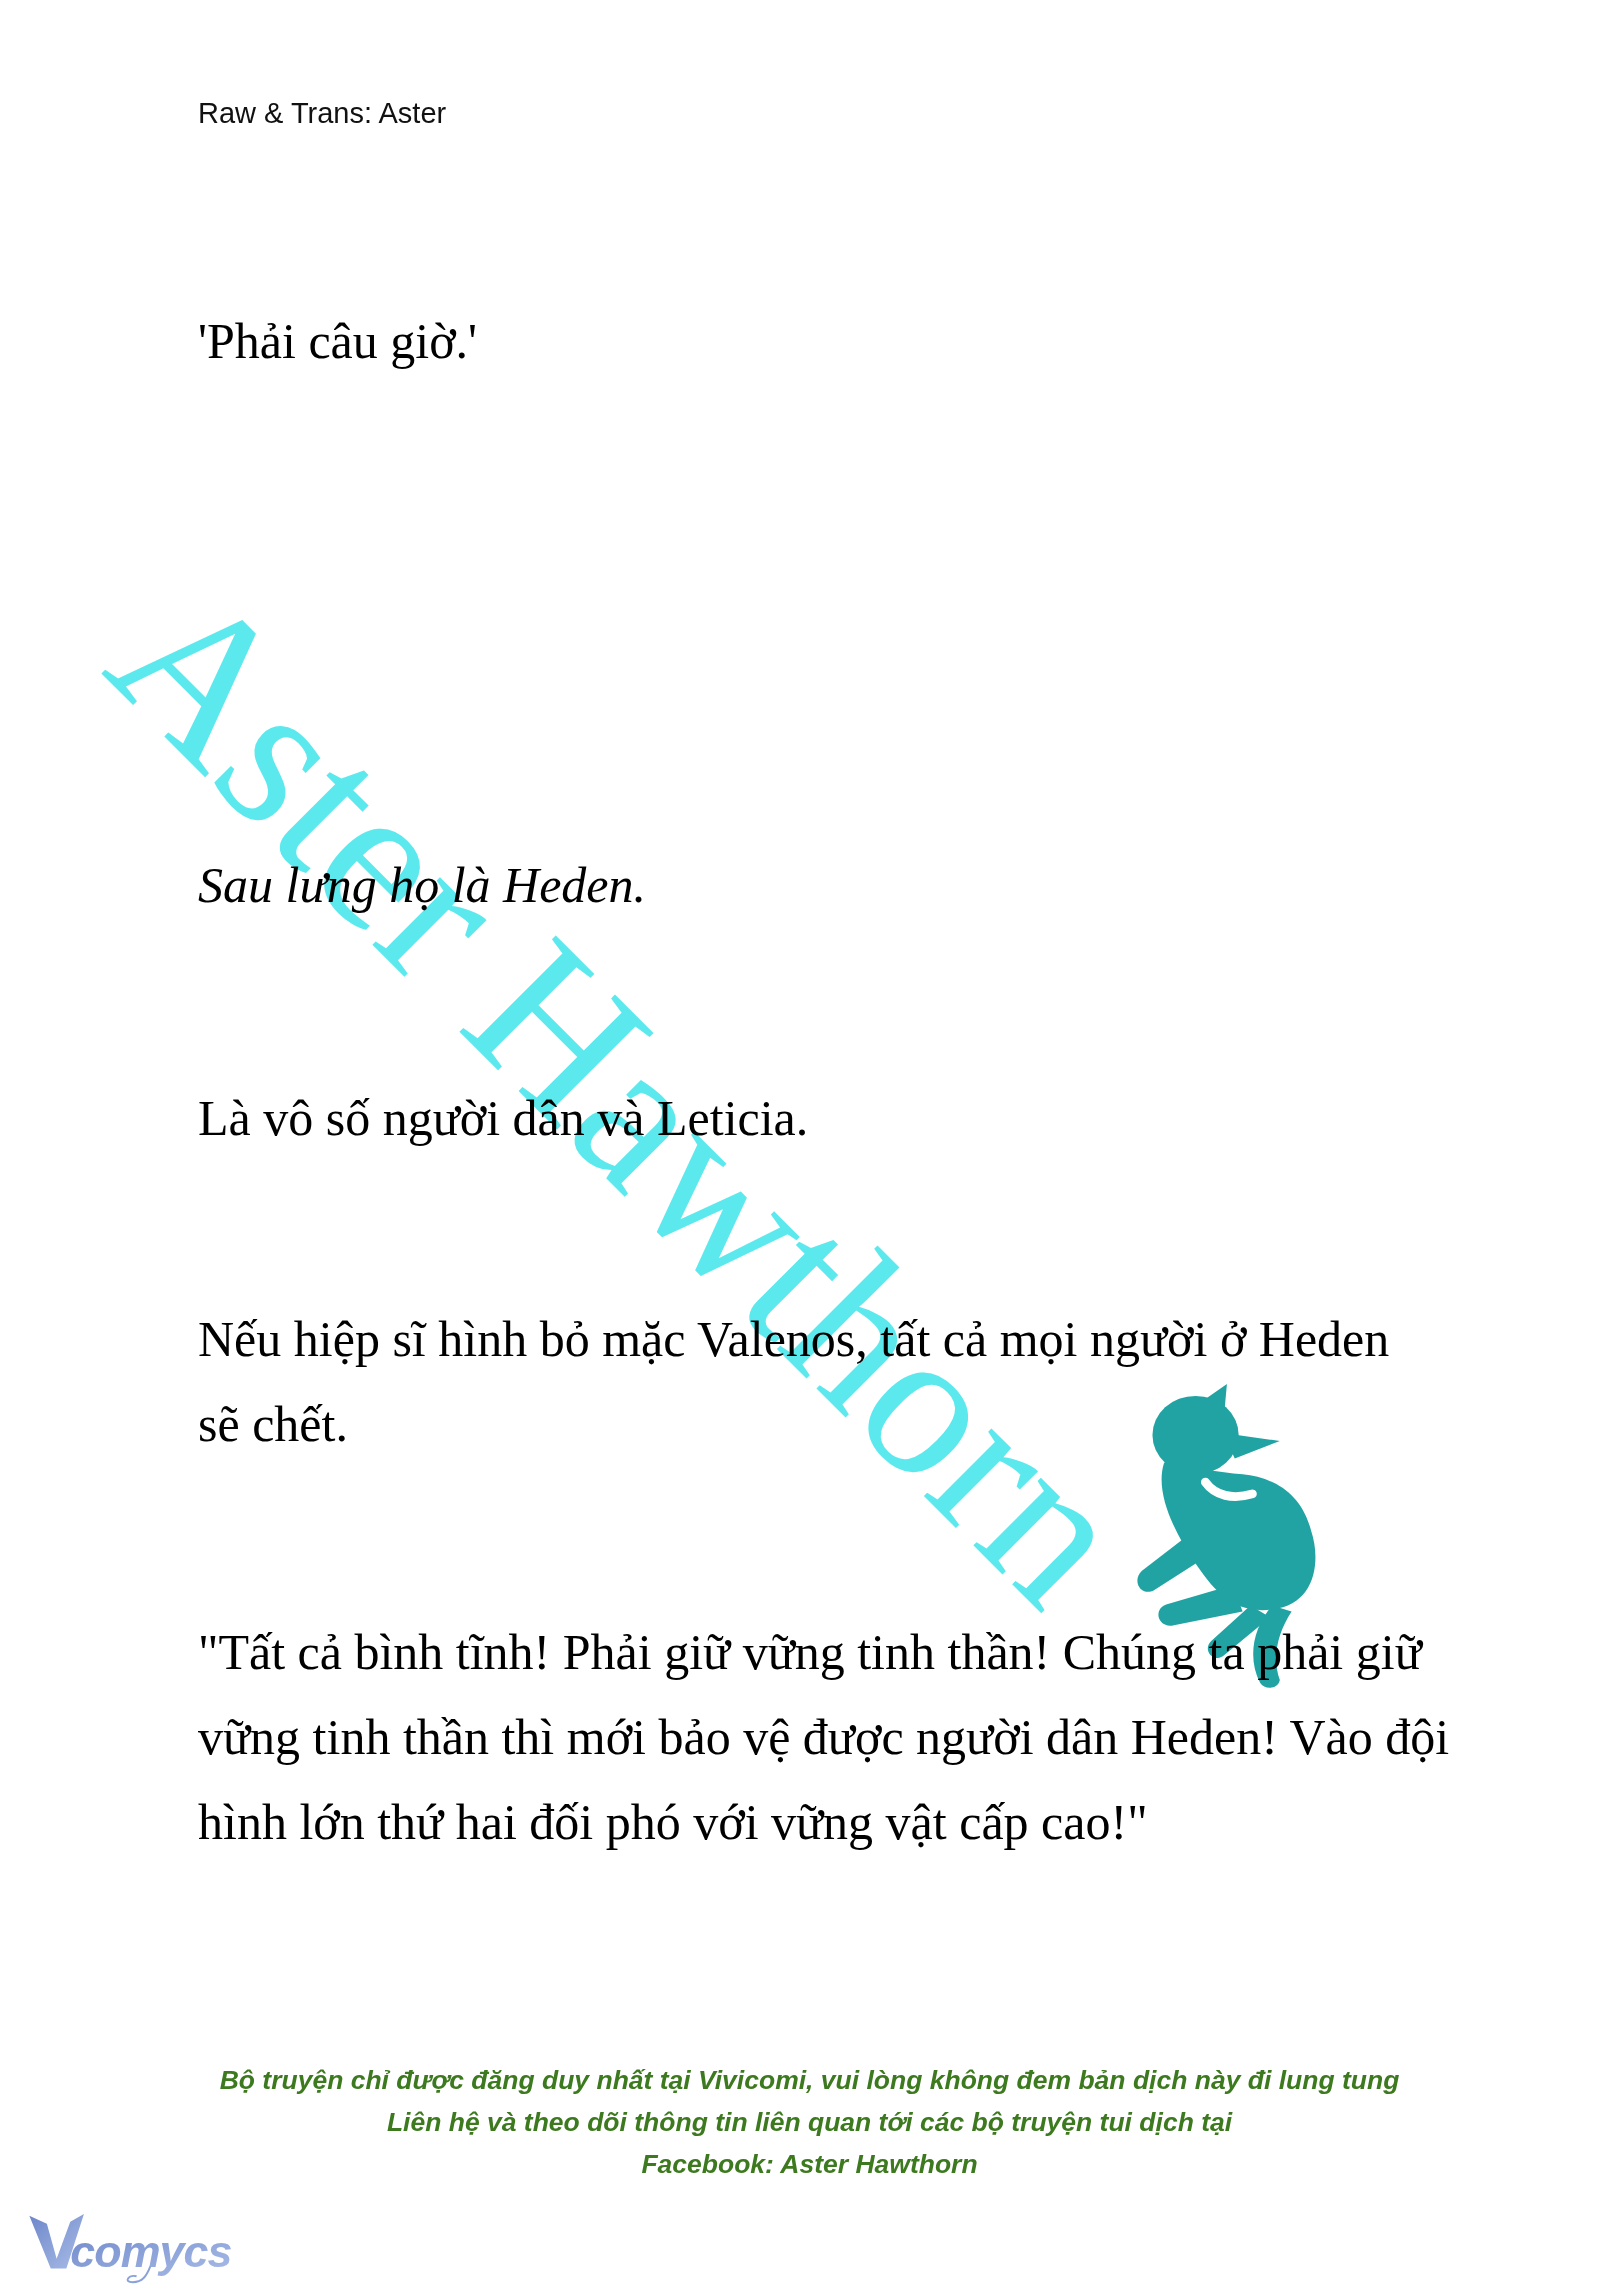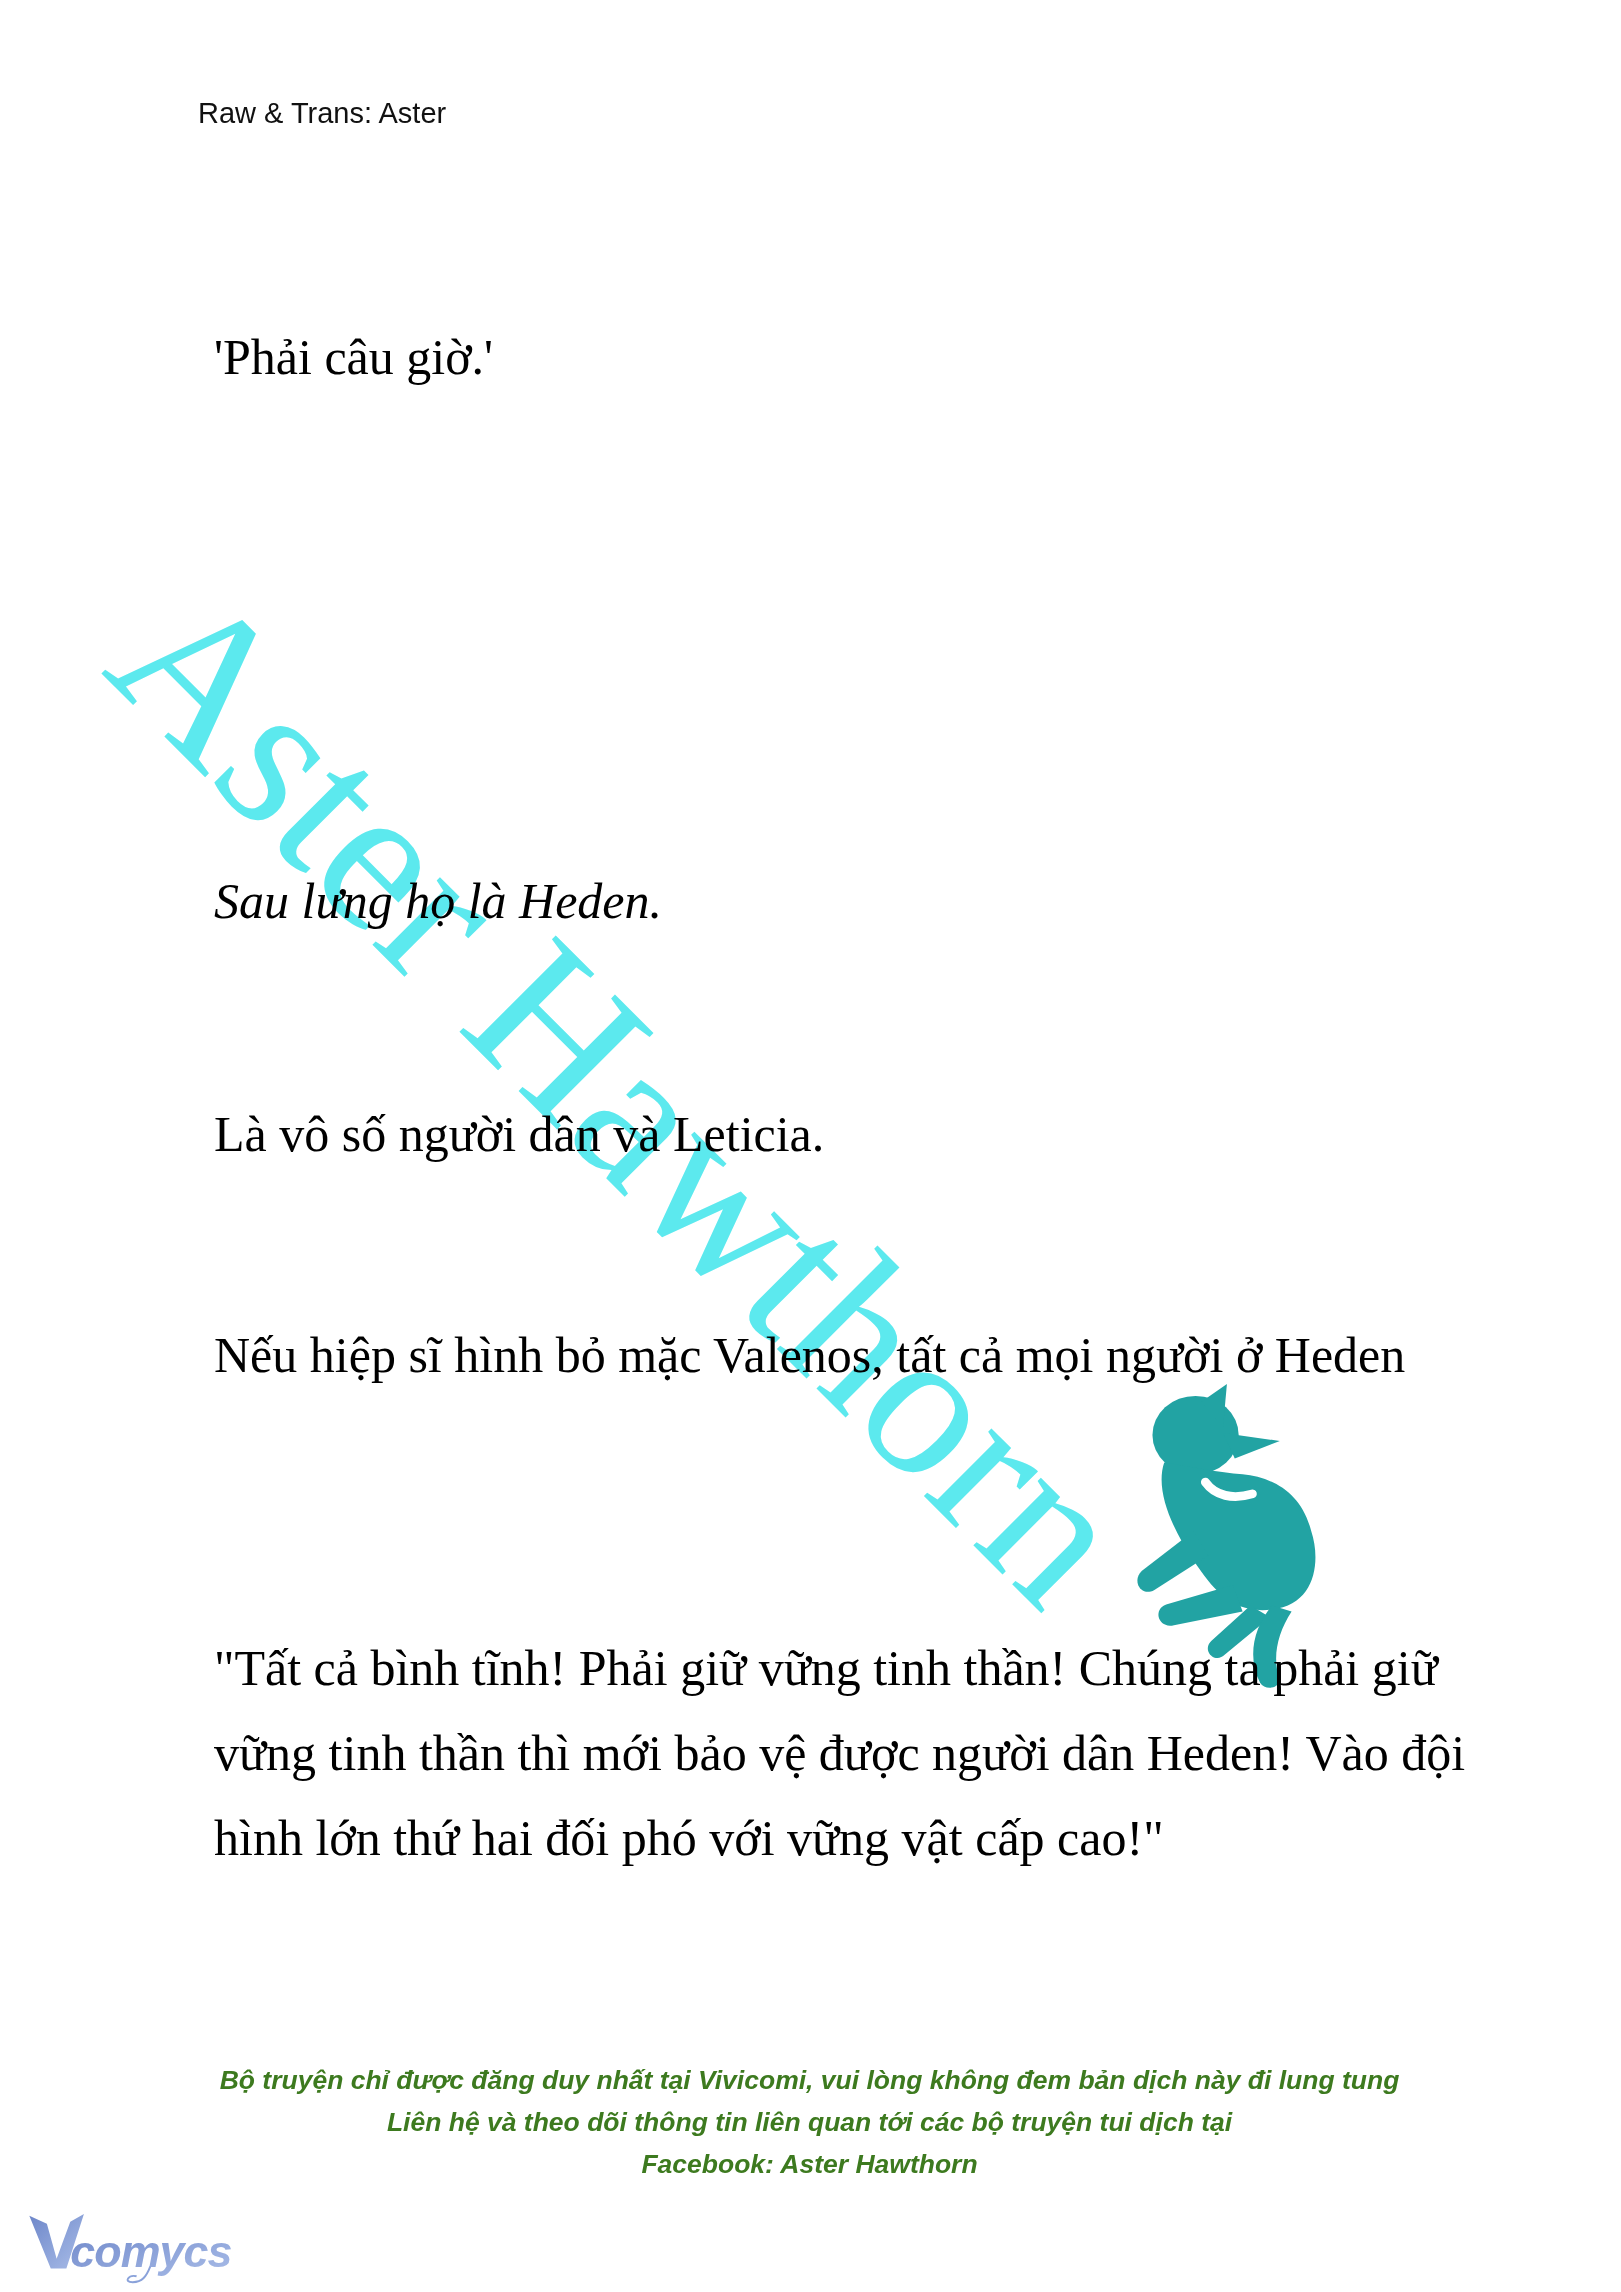--- a/index.html
+++ b/index.html
@@ -9,21 +9,21 @@
   }
   .page { position: absolute; left: 0; top: 0; width: 1305px; height: 2293px; }
   .header {
     position: absolute; left: 198px; top: 99px;
     font-family: "Liberation Sans", sans-serif; font-size: 29px; line-height: 29px;
     color: #111; white-space: nowrap; z-index: 3;
   }
   .para {
     position: absolute; left: 198px; width: 1264px;
     font-family: "Liberation Serif", serif; font-size: 50px; line-height: 85px;
-    color: #000; z-index: 3; margin: 16px;
+    color: #000; z-index: 3; margin: 0;
   }
   .para .line { display: block; white-space: nowrap; }
   .watermark {
     position: absolute; left: 223px; top: 549px;
     transform-origin: 0 0; transform: rotate(45deg);
     font-family: "Liberation Serif", serif; font-size: 208px; line-height: 208px;
     white-space: nowrap; z-index: 1; letter-spacing: 0px;
   }
   .cat { position: absolute; left: 1125px; top: 1384px; width: 196px; height: 306px; z-index: 2; }
   .footer {
@@ -54,20 +54,21 @@
   <p class="para" style="top:843px;font-style:italic;">
     <span class="line">Sau lưng họ là Heden.</span>
   </p>
 
   <p class="para" style="top:1076px;">
     <span class="line">Là vô số người dân và Leticia.</span>
   </p>
 
   <p class="para" style="top:1297px;">
     <span class="line">Nếu hiệp sĩ hình bỏ mặc Valenos, tất cả mọi người ở Heden</span>
+    <span class="line">sẽ chết.</span>
   </p>
 
   <p class="para" style="top:1610px;">
     <span class="line">"Tất cả bình tĩnh! Phải giữ vững tinh thần! Chúng ta phải giữ</span>
     <span class="line">vững tinh thần thì mới bảo vệ được người dân Heden! Vào đội</span>
     <span class="line">hình lớn thứ hai đối phó với vững vật cấp cao!"</span>
   </p>
 
   <div class="cat">
     <svg width="196" height="306" viewBox="0 0 200 312">

